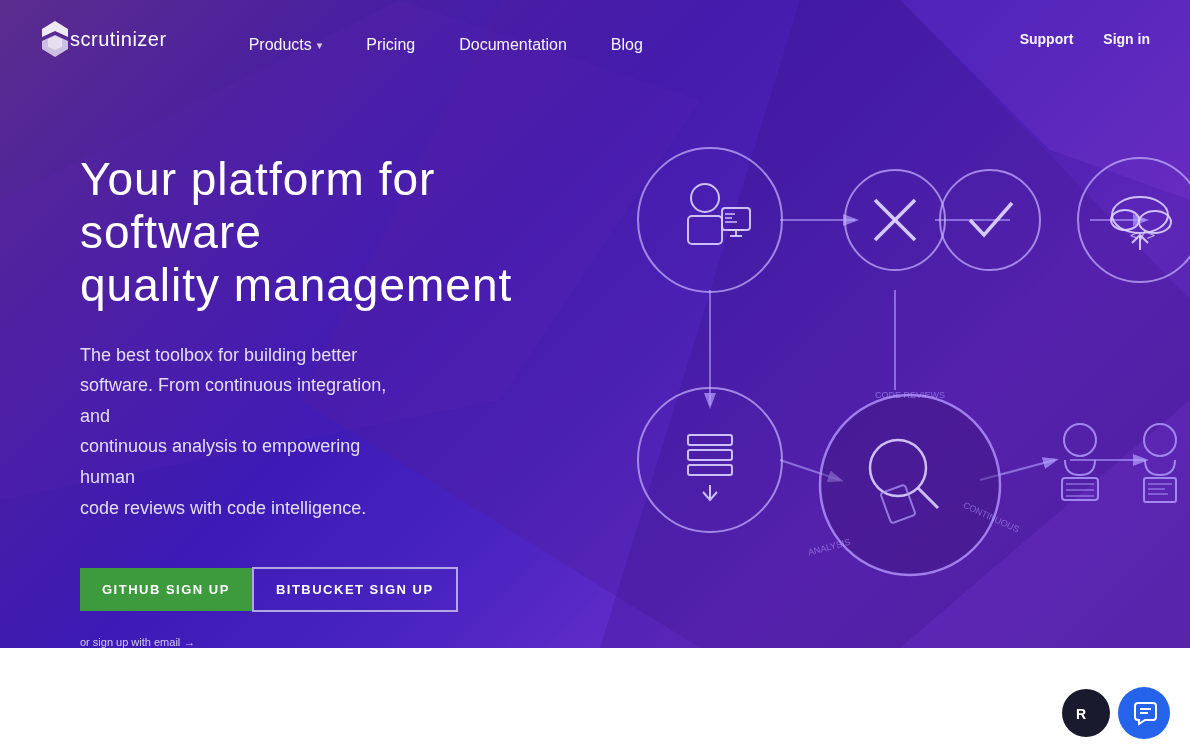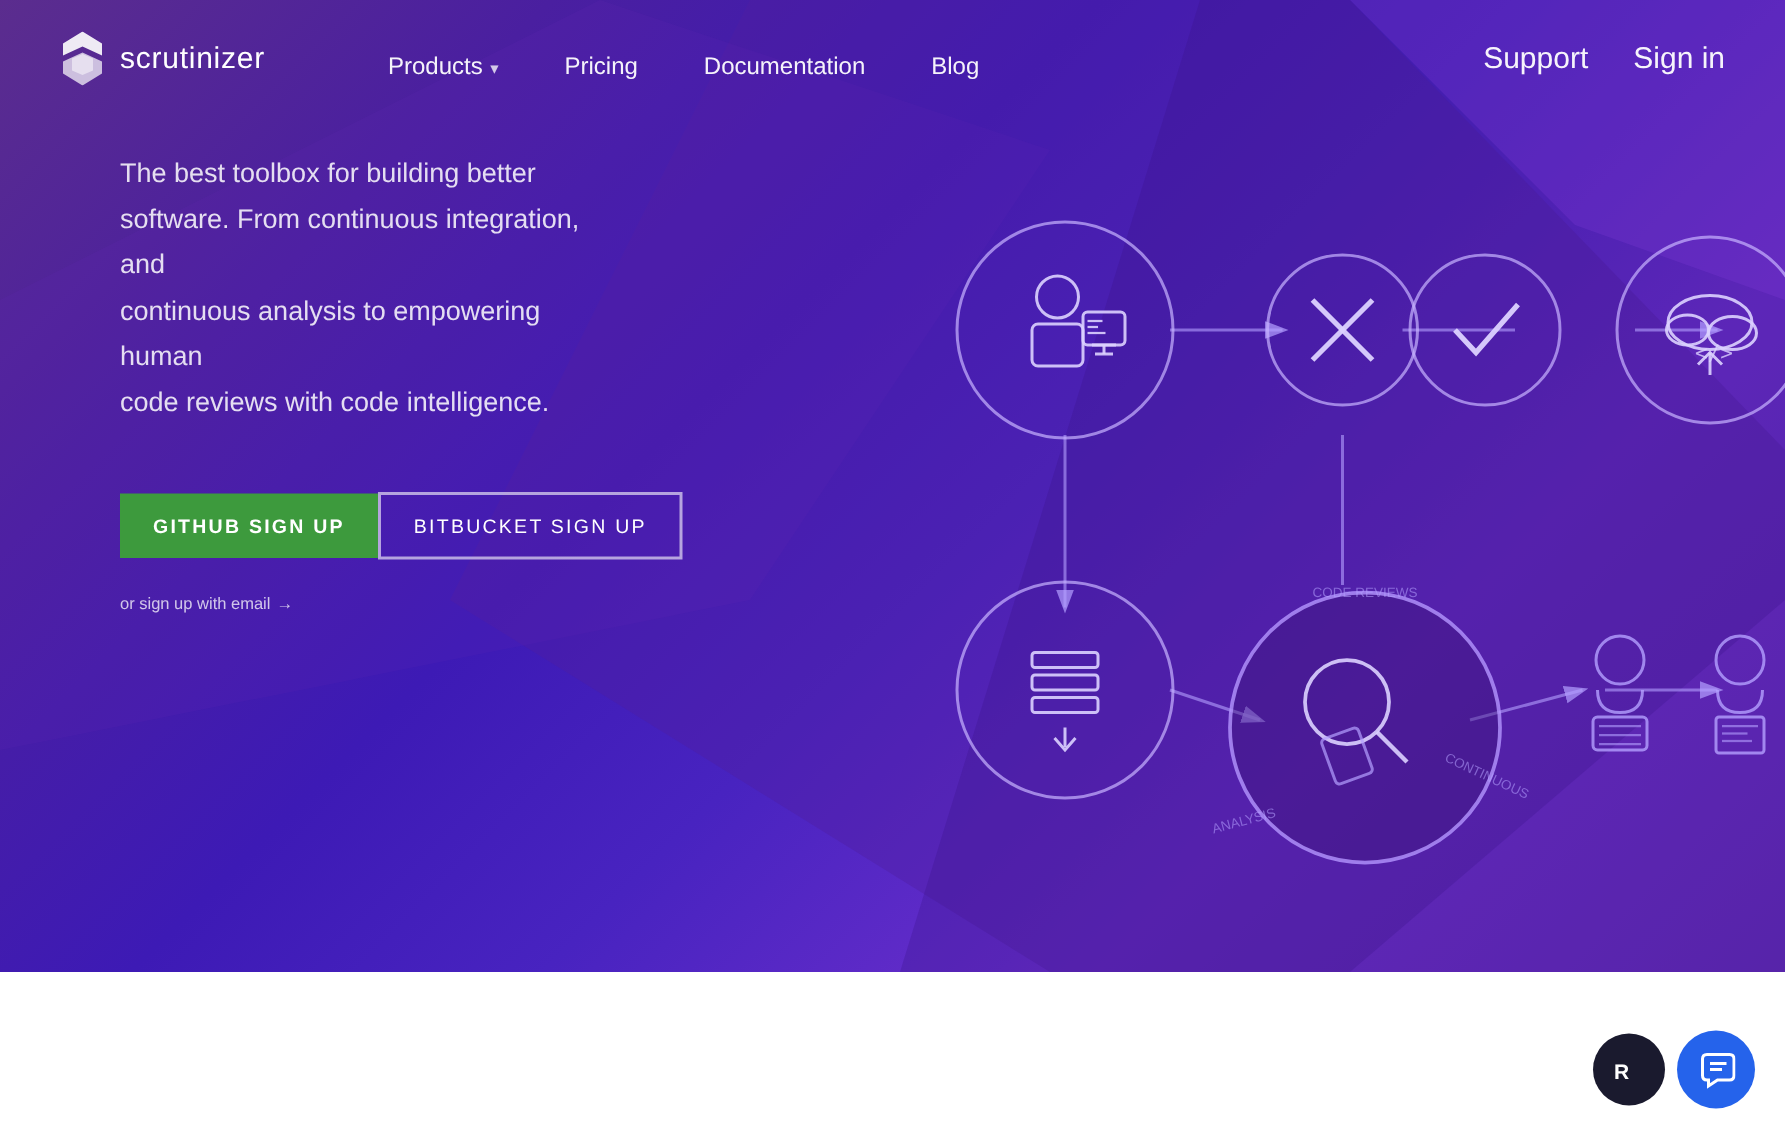--- a/index.html
+++ b/index.html
@@ -12,21 +12,20 @@
       height: 78px;
       display: flex;
       align-items: center;
       padding: 0 40px;
       z-index: 10;
       background: transparent;
     }
     .logo-area {
       display: flex;
       align-items: center;
-      gap: 10px;
       text-decoration: none;
       margin-right: 60px;
     }
     .logo-icon {
       width: 30px;
       height: 36px;
     }
     .logo-text {
       color: #fff;
       font-size: 20px;
@@ -56,22 +55,22 @@
       font-size: 11px;
       opacity: 0.8;
     }
     .nav-right {
       display: flex;
       align-items: center;
       gap: 30px;
     }
     .nav-link-right {
       color: #fff;
-      font-size: 20px;
-      font-weight: 400;
+      font-size: 14px;
+      font-weight: 700;
       cursor: pointer;
       text-decoration: none;
       opacity: 0.95;
     }
 
     
     .hero {
       position: absolute;
       top: 0; left: 0; right: 0;
       height: 648px;
@@ -127,21 +126,21 @@
       padding: 14px 22px;
       border: none;
       cursor: pointer;
       text-transform: uppercase;
     }
 
     .btn-bitbucket {
       background: transparent;
       color: #fff;
       font-size: 13px;
-      font-weight: 400;
+      font-weight: 700;
       letter-spacing: 1.5px;
       padding: 13px 22px;
       border: 2px solid rgba(255,255,255,0.6);
       cursor: pointer;
       text-transform: uppercase;
     }
 
     .hero-email-link {
       color: rgba(255,255,255,0.75);
       font-size: 11px;
@@ -239,20 +238,23 @@
       </a>
     </div>
 
     <div class="nav-right">
       <a class="nav-link-right" href="#">Support</a>
       <a class="nav-link-right" href="#">Sign in</a>
     </div>
   </nav>
 
   <div class="hero-content">
+    <h1 class="hero-title">
+      Your  platform  for  software<br>quality  management
+    </h1>
     <p class="hero-subtitle">
       The  best  toolbox  for  building  better<br>
       software.  From  continuous  integration,  and<br>
       continuous  analysis  to  empowering  human<br>
       code reviews with code intelligence.
     </p>
     <div class="hero-buttons">
       <button class="btn-github">GITHUB SIGN UP</button>
       <button class="btn-bitbucket">BITBUCKET SIGN UP</button>
     </div>

